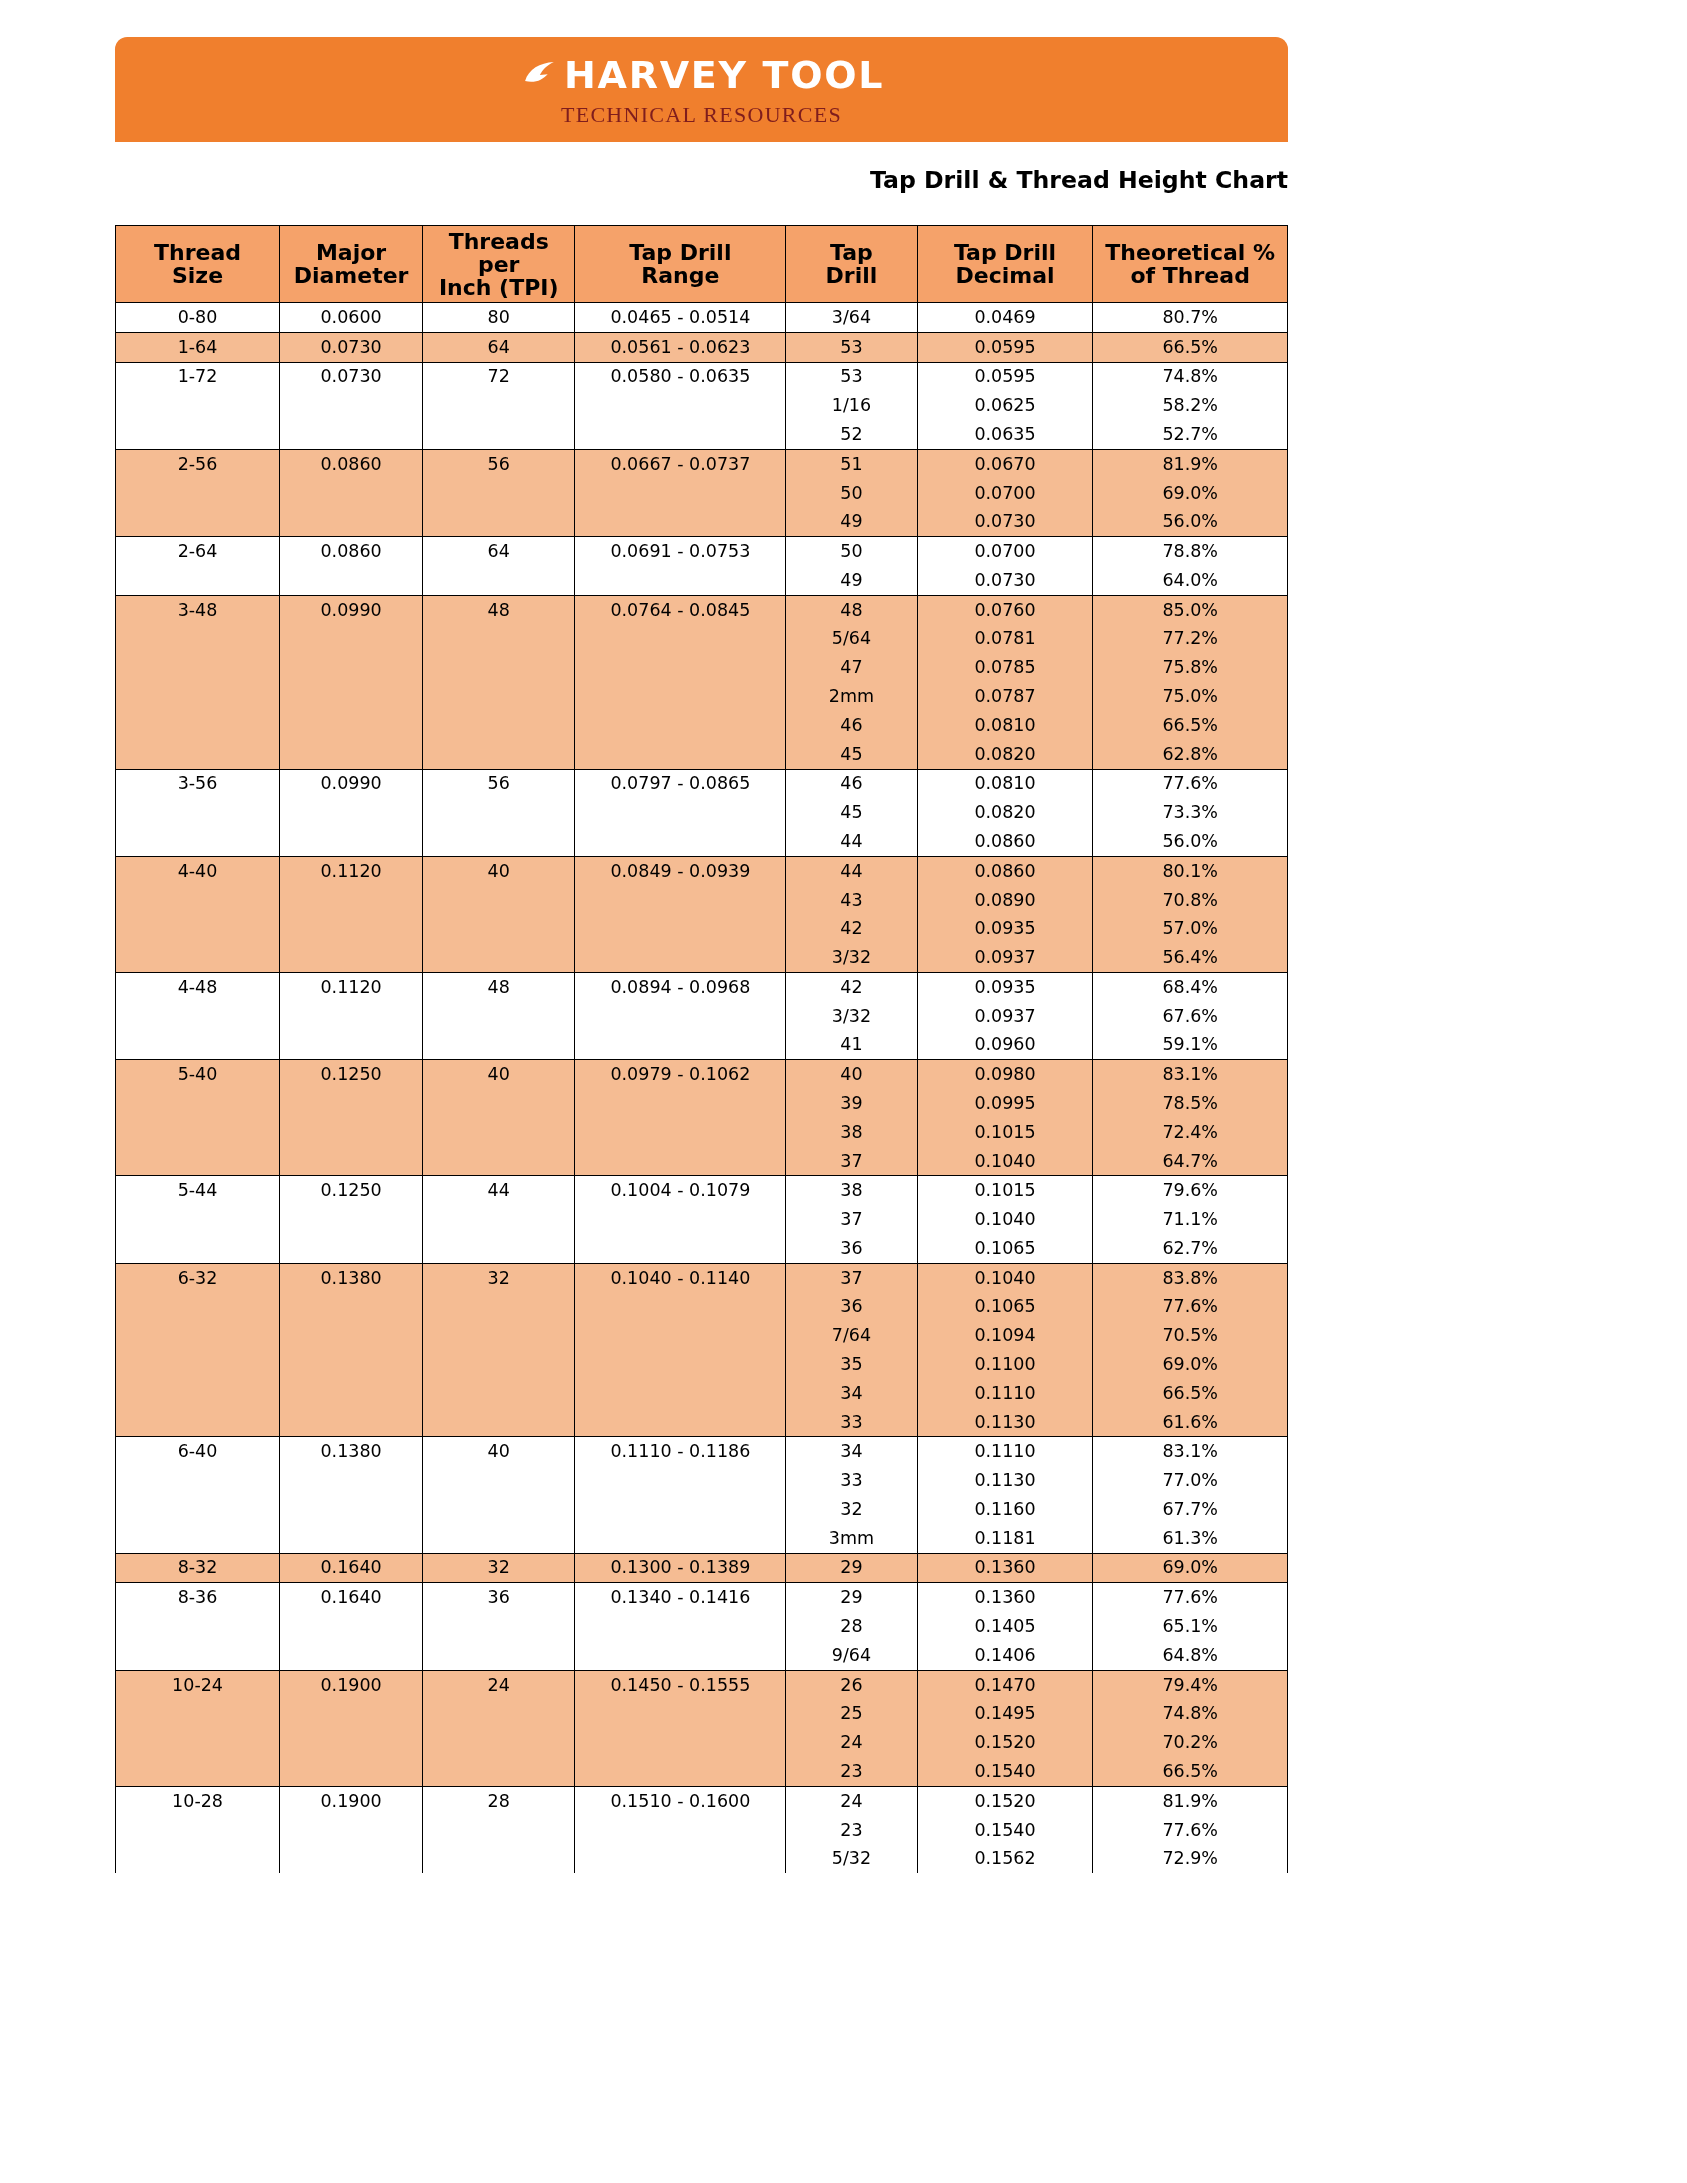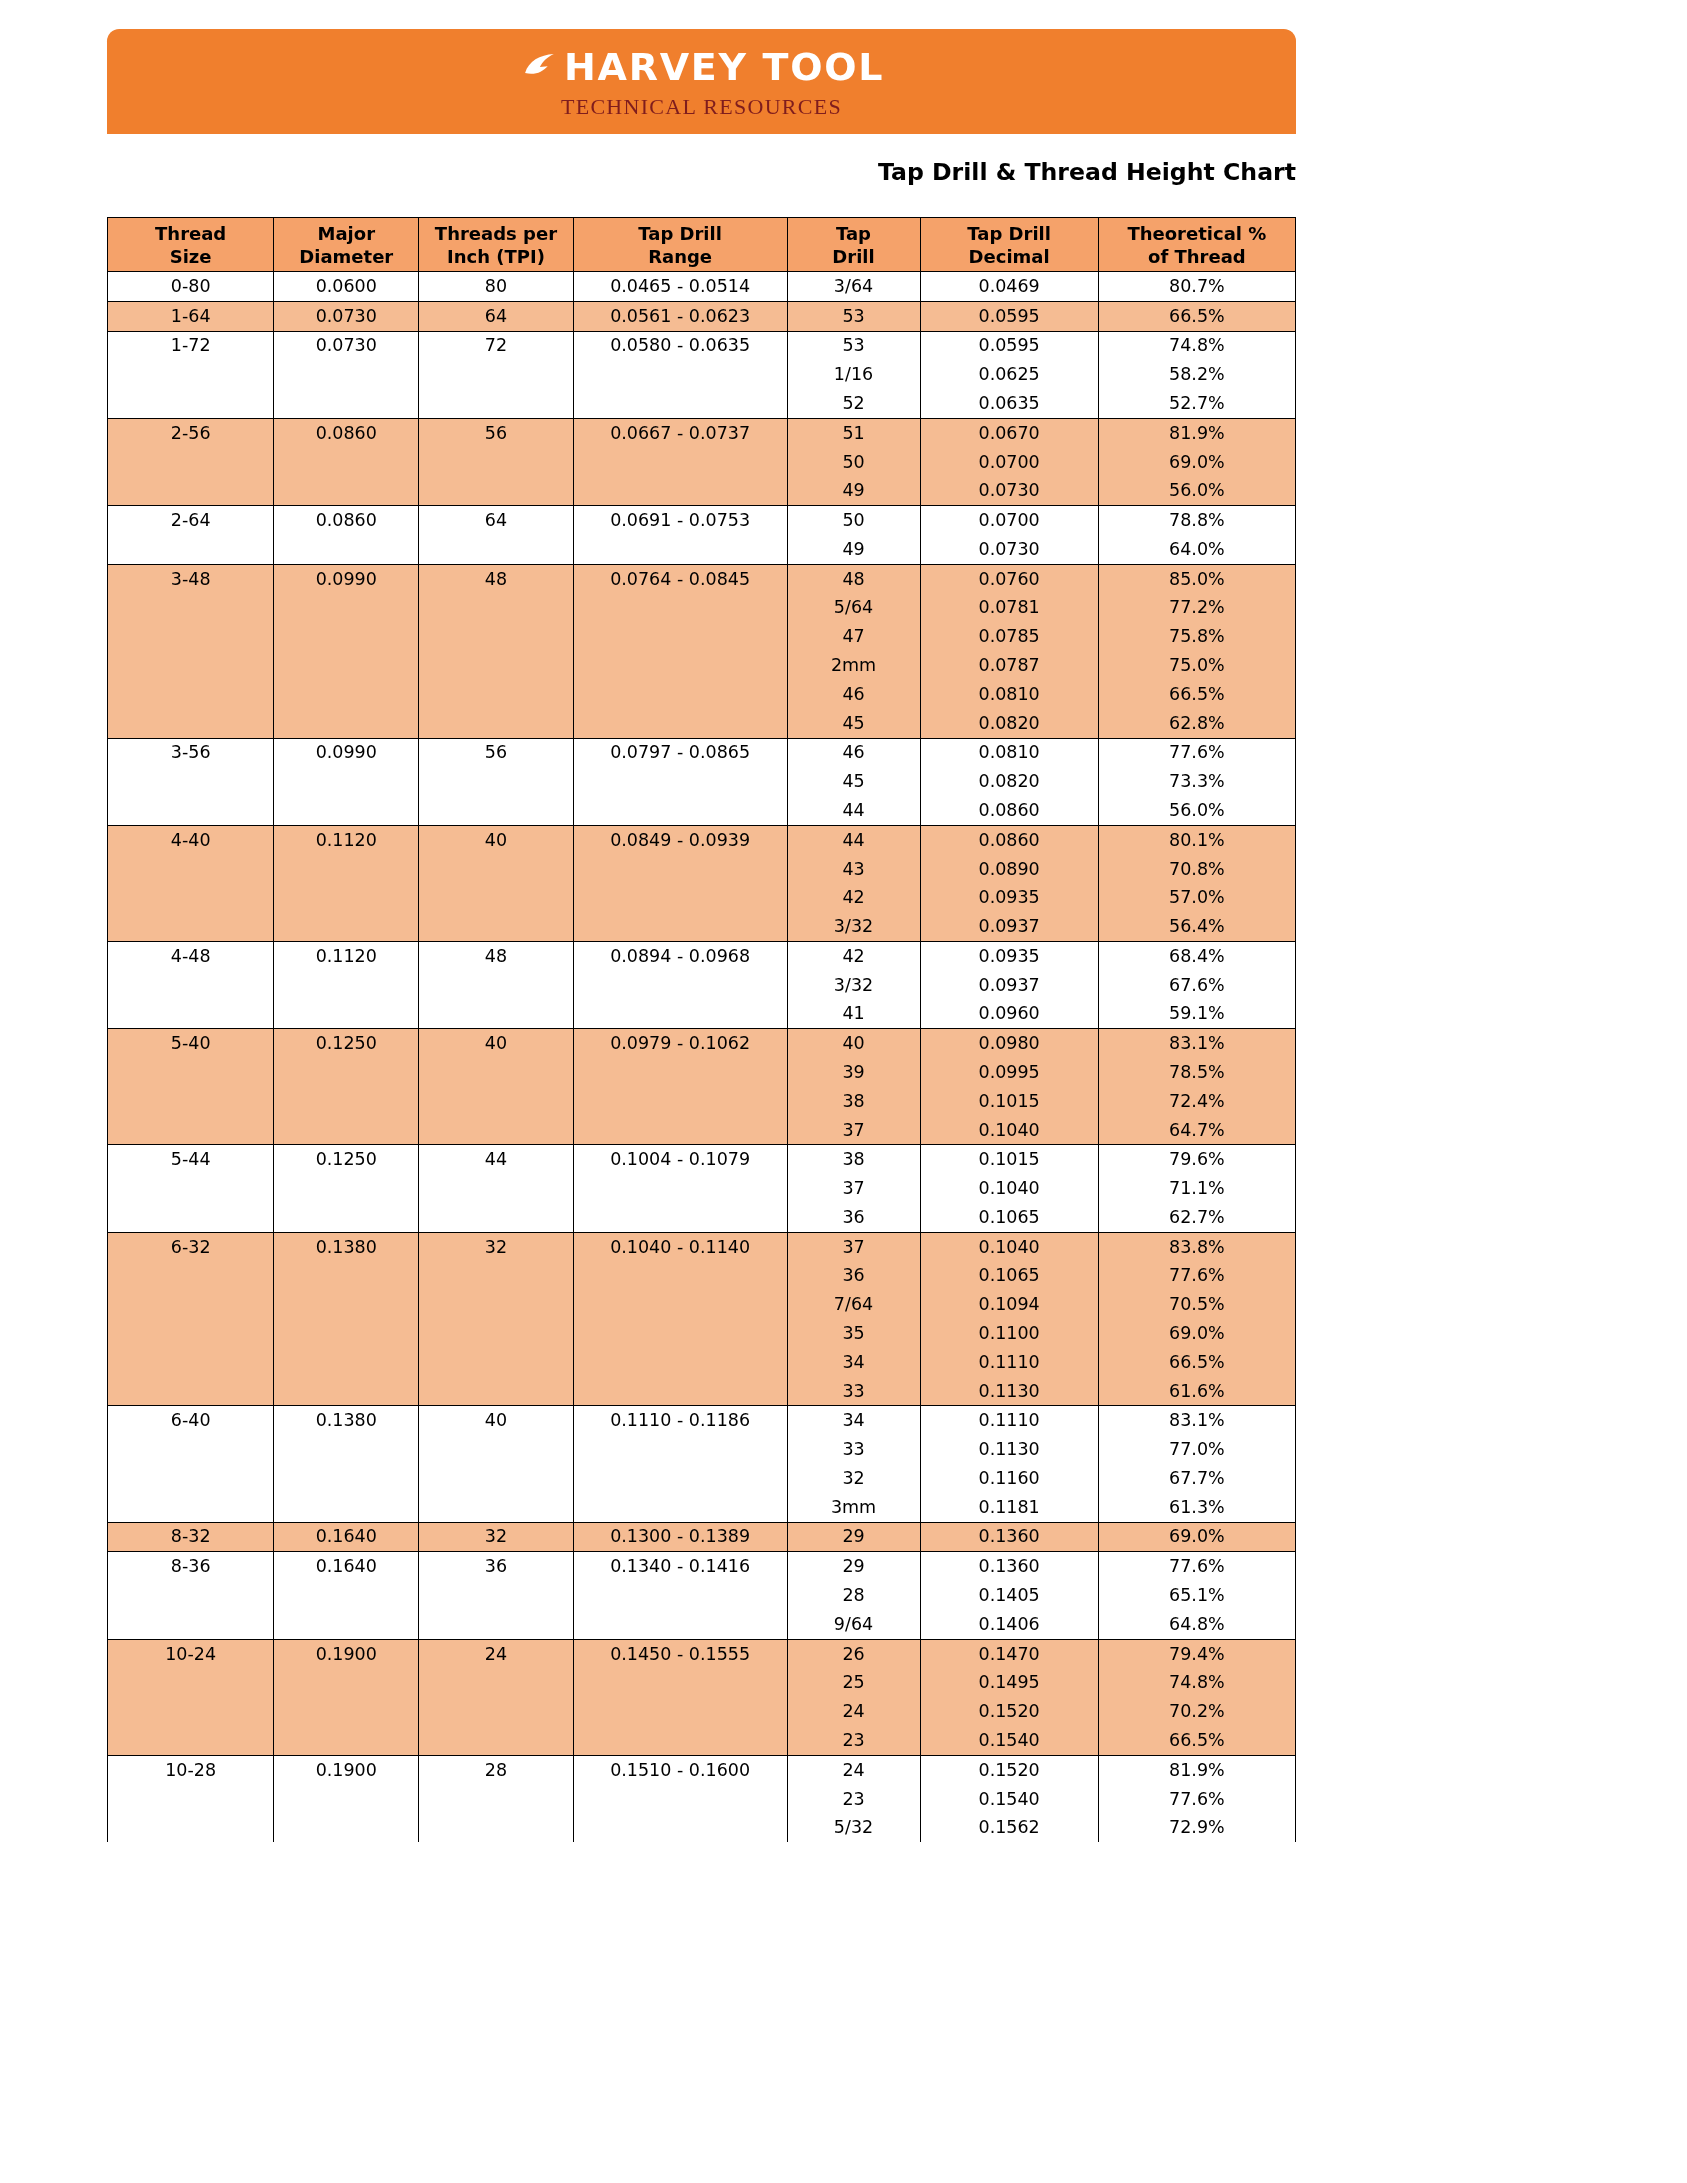--- a/index.html
+++ b/index.html
@@ -10,21 +10,21 @@
   body {
     width: 1687px;
     font-family: "DejaVu Sans", sans-serif;
     color: #000000;
   }
   .page {
     position: relative;
     width: 1401px;
     min-height: 2184px;
     box-sizing: border-box;
-    padding: 4px;
+    padding: 12px;
     overflow: hidden;
   }
   .sidebar-left {
     position: absolute;
     left: 0; top: 0; bottom: 0;
     width: 103px;
     background: #ffffff;
   }
   .content {
     position: relative;
@@ -95,21 +95,21 @@
   table.tap {
     border-collapse: collapse;
     margin: 31px 0 0 0;
     width: 100%;
     table-layout: fixed;
     font-family: "DejaVu Sans", sans-serif;
   }
   table.tap th {
     background: #F5A26A;
     border: 1.7px solid #000000;
-    font-size: 18px;
+    font-size: 22px;
     font-weight: bold;
     padding: 3.5px 1.7px;
     line-height: 23px;
     text-align: center;
     vertical-align: middle;
   }
   table.tap td {
     border-left: 1.7px solid #000000;
     border-right: 1.7px solid #000000;
     font-size: 17.5px;

